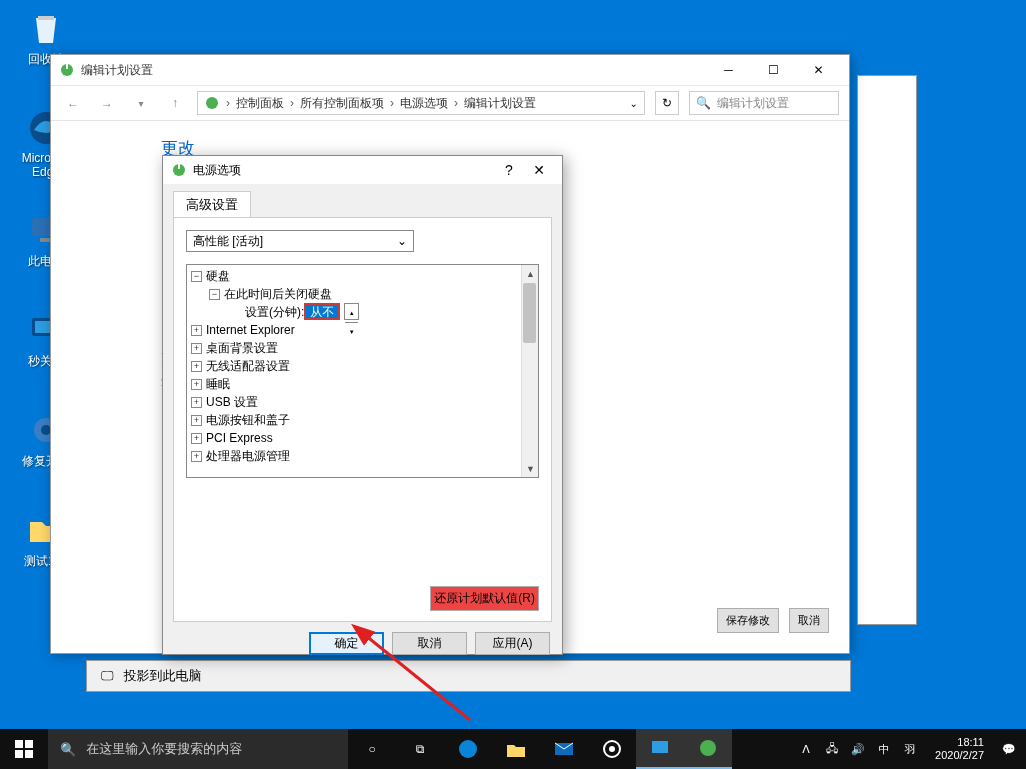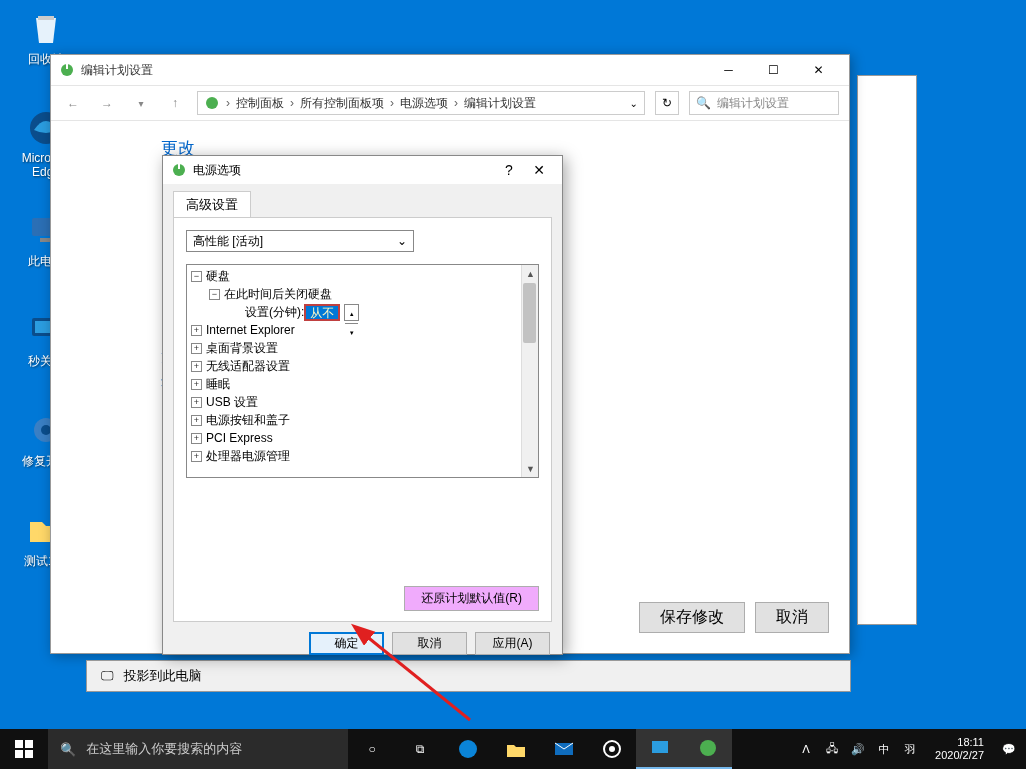--- a/index.html
+++ b/index.html
@@ -19,21 +19,21 @@
 .explorer-toolbar { height: 36px; border-top: 1px solid #e5e5e5; border-bottom: 1px solid #e5e5e5; display: flex; align-items: center; padding: 0 10px; gap: 10px; }
 .nav-arrow { width: 24px; height: 24px; display: flex; align-items: center; justify-content: center; color: #888; }
 .address-bar { flex: 1; height: 24px; border: 1px solid #ccc; display: flex; align-items: center; padding: 0 6px; gap: 6px; font-size: 12px; }
 .address-bar .crumb { color: #333; cursor: pointer; }
 .address-bar .sep { color: #666; }
 .refresh-btn { width: 24px; height: 24px; border: 1px solid #ccc; display: flex; align-items: center; justify-content: center; }
 .search-bar { width: 150px; height: 24px; border: 1px solid #ccc; display: flex; align-items: center; padding: 0 6px; gap: 6px; color: #888; }
 .explorer-body { padding: 16px 60px 16px 110px; }
 .body-title { color: #0066cc; font-size: 17px; margin-bottom: 12px; }
 .body-footer { position: absolute; bottom: 20px; right: 20px; display: flex; gap: 10px; }
-.save-btn, .cancel-btn-bg { padding: 4px 20px; border: 1px solid #adadad; background: #e1e1e1; font-size: 16px; }
+.save-btn, .cancel-btn-bg { padding: 4px 8px; border: 1px solid #adadad; background: #e1e1e1; font-size: 11px; }
 .change-links { position: absolute; left: 110px; top: 295px; width: 20px; overflow: hidden; font-size: 12px; }
 .change-links .lnk { color: #0066cc; margin-bottom: 6px; white-space: nowrap; }
 
 
 .back-window { position: absolute; left: 857px; top: 75px; width: 60px; height: 550px; background: white; border: 1px solid #999; }
 
 
 .project-bar { position: absolute; left: 86px; top: 660px; width: 765px; height: 32px; background: #f0f0f0; border: 1px solid #999; display: flex; align-items: center; padding: 0 14px; gap: 10px; font-size: 13px; }
 
 
@@ -52,26 +52,26 @@
 .tree-scroll { position: absolute; right: 0; top: 0; bottom: 0; width: 17px; background: #f0f0f0; border-left: 1px solid #ddd; }
 .tree-scroll .thumb { position: absolute; right: 2px; top: 18px; width: 13px; height: 60px; background: #c2c2c2; border-radius: 2px; }
 .tree-scroll .arr { position: absolute; width: 17px; height: 17px; display: flex; align-items: center; justify-content: center; font-size: 9px; color: #555; }
 .tree-scroll .arr.up { top: 0; }
 .tree-scroll .arr.dn { bottom: 0; }
 .tree-content { padding: 2px 4px; font-size: 12px; line-height: 18px; }
 .tree-item { display: flex; align-items: center; gap: 4px; white-space: nowrap; }
 .tree-item.indent1 { padding-left: 18px; }
 .tree-item.indent3 { padding-left: 54px; }
 .expander { width: 11px; height: 11px; border: 1px solid #888; display: flex; align-items: center; justify-content: center; font-size: 9px; line-height: 1; color: #333; }
-.setting-value { display: flex; align-items: flex-end; gap: 0; }
+.setting-value { display: flex; align-items: flex-start; gap: 0; }
 .value-box { background: #0078D7; color: #fef9c3; padding: 0 4px; border: 2px solid #c04040; height: 17px; line-height: 15px; font-size: 12px; }
 .spinner { width: 15px; height: 17px; display: inline-flex; flex-direction: column; border: 1px solid #888; margin-left: 4px; }
 .spinner .sp { flex: 1; display: flex; align-items: center; justify-content: center; font-size: 6px; border-bottom: 1px solid #888; }
 .spinner .sp:last-child { border-bottom: none; }
-.restore-btn { position: absolute; bottom: 10px; right: 12px; padding: 3px 16px; border: 1px solid #adadad; background: #f0abfc; font-size: 12px; }
+.restore-btn { position: absolute; bottom: 10px; right: 12px; padding: 3px 3px; border: 1px solid #adadad; background: #ef4444; font-size: 12px; }
 .dialog-buttons { display: flex; gap: 8px; justify-content: flex-end; padding: 0 12px 12px; }
 .dlg-btn { width: 75px; height: 23px; border: 1px solid #adadad; background: #e1e1e1; font-size: 12px; display: flex; align-items: center; justify-content: center; }
 .dlg-btn.primary { border: 2px solid #0078D7; background: #e5f1fb; margin-left: 22px; }
 
 
 .red-arrow { position: absolute; pointer-events: none; }
 
 
 .taskbar { position: absolute; left: 0; bottom: 0; width: 100%; height: 40px; background: #101010; display: flex; align-items: stretch; color: white; }
 .start-btn { width: 48px; display: flex; align-items: center; justify-content: center; }

